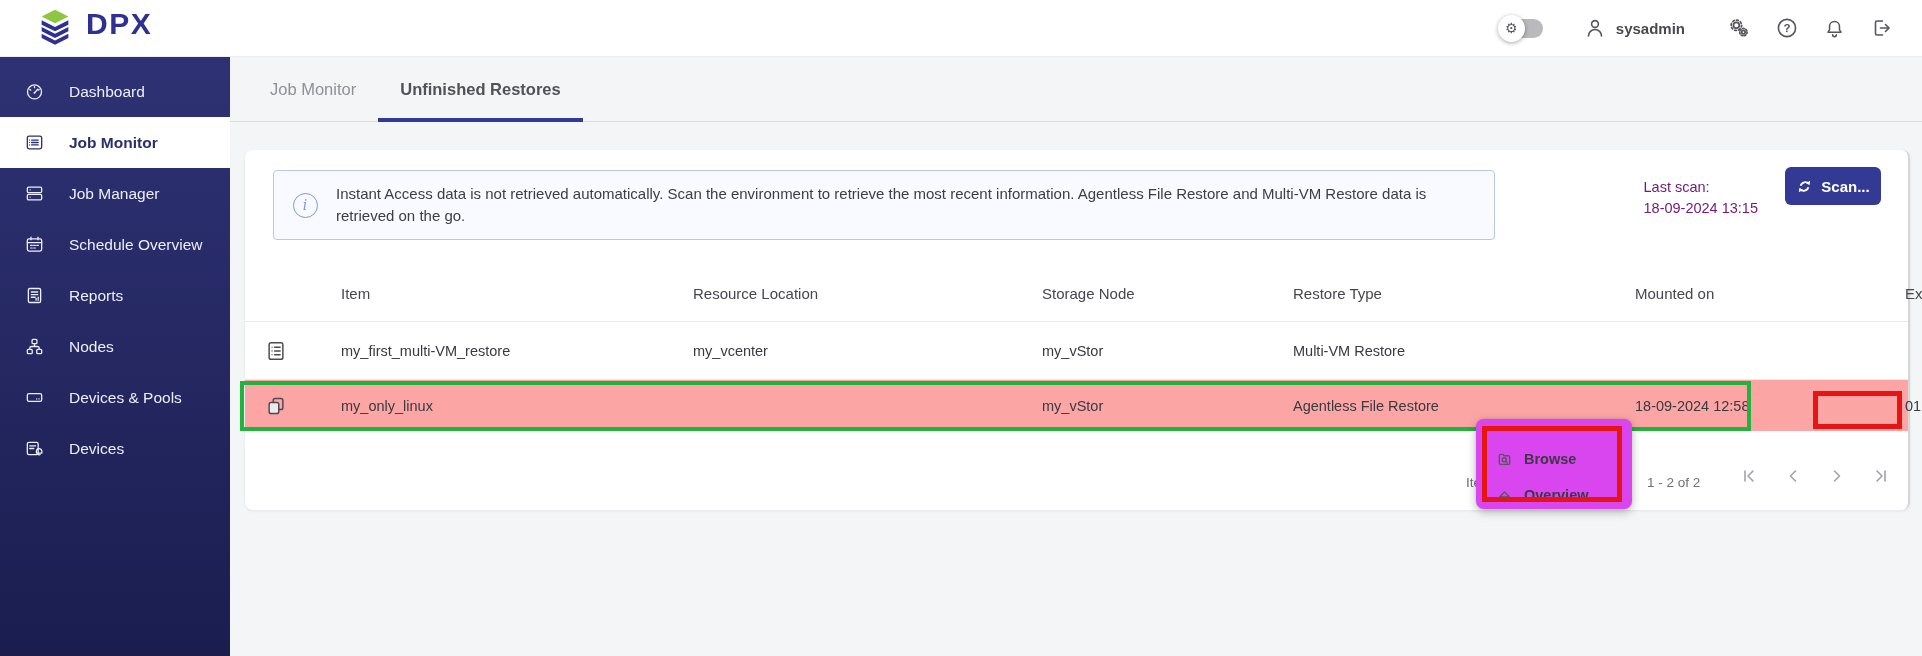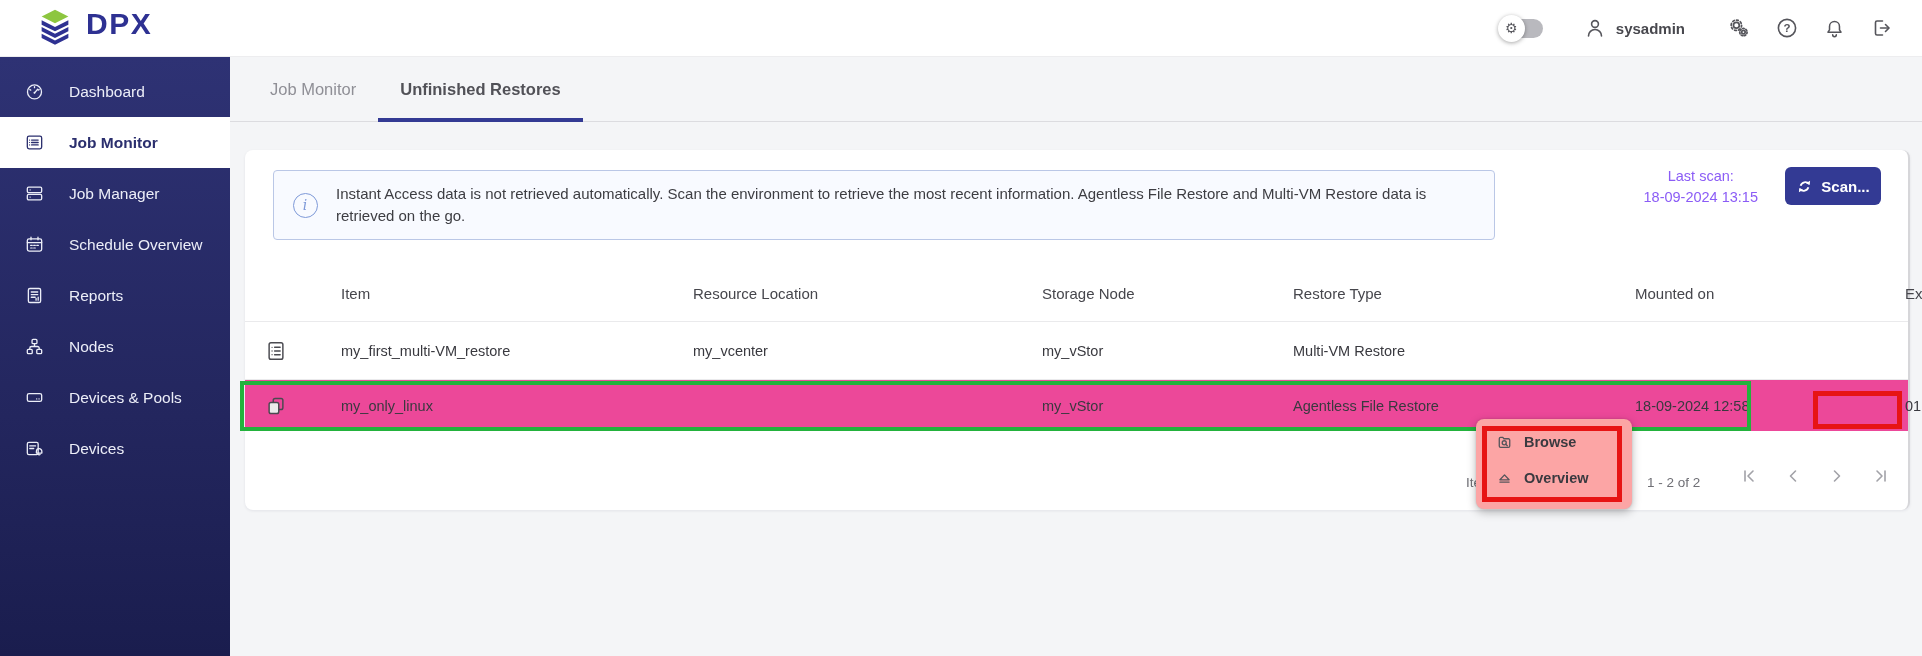--- a/index.html
+++ b/index.html
@@ -32,42 +32,42 @@
   .tab.active { color:#515157; font-weight:700; }
   .tab.active::after { content:""; position:absolute; left:0; right:0; bottom:-1px; height:4px; background:#333a94; }
 
   .card { position:absolute; left:15px; top:93px; width:1665px; height:360px; background:#fff; border-radius:8px; border-right:2px solid #d6d6d9; box-shadow:0 1px 3px rgba(30,30,60,.08); }
 
   .banner { position:absolute; left:28px; top:20px; width:1222px; height:70px; border:1px solid #bac7e6; background:#f8faff; border-radius:4px; display:flex; align-items:center; }
   .banner-ic-wrap { width:62px; display:flex; justify-content:center; flex:0 0 62px; }
   .info-circle { width:25px; height:25px; border:1.5px solid #7e99d8; border-radius:50%; color:#7e99d8; display:flex; align-items:center; justify-content:center; font-size:14px; font-family:"DejaVu Serif", serif; font-style:italic; }
   .banner-text { font-size:15px; color:#3d3d42; line-height:22px; padding-right:24px; }
 
-  .lastscan { position:absolute; right:150px; top:16px; text-align:center; color:#8b5cf6; font-size:14.5px; line-height:21px; }
+  .lastscan { position:absolute; right:150px; top:27px; text-align:left; color:#701a75; font-size:14.5px; line-height:21px; }
   .scan-btn { position:absolute; right:27px; top:17px; width:96px; height:38px; background:#333a94; color:#fff; border:none; border-radius:6px; display:flex; align-items:center; justify-content:center; gap:8px; font-size:15px; font-weight:700; cursor:pointer; font-family:inherit; }
 
   .trow { display:grid; grid-template-columns:56px 312px 309px 211px 302px 230px 145px auto; align-items:center; font-size:14.5px; color:#39393f;gap:40px; }
   .thead { position:absolute; left:0; right:0; top:115px; height:57px; border-bottom:1px solid #eaeaec; color:#46464c; font-size:15px; }
   .row1 { position:absolute; left:0; right:0; top:172px; height:58px; border-bottom:1px solid #eaeaec; }
-  .row2 { position:absolute; left:0; right:0; top:230px; height:51px; background:#ec4899; }
+  .row2 { position:absolute; left:0; right:0; top:230px; height:51px; background:#fca5a5; }
   .cell-icon { padding-left:20px; display:flex; align-items:center; color:#4a4a50; }
   .actions-cell { background:#fff; height:100%; display:flex; align-items:center; justify-content:center; gap:15px; color:#55555b; }
   .action-ic { cursor:pointer; display:flex; }
 
   .pag-label { position:absolute; left:1221px; top:325px; font-size:13.5px; color:#6f6f75; white-space:nowrap; }
   .pag-range { position:absolute; left:1402px; top:325px; font-size:13.5px; color:#6f6f75; white-space:nowrap; }
   .pager { position:absolute; left:1494px; top:316px; display:flex; gap:24px; color:#a2a2a8; }
   .pager .tb-icon + .tb-icon { margin-left:0; }
 
   
   .anno-green { position:absolute; left:-5px; top:231px; width:1511px; height:50px; border:4px solid #23b23d; z-index:3; pointer-events:none; }
   .anno-red-icons { position:absolute; left:1568px; top:241px; width:89px; height:38px; border:5px solid #e71414; z-index:3; pointer-events:none; }
 
   
-  .menu { position:absolute; left:1231px; top:269px; width:156px; height:90px; background:#fca5a5; border-radius:8px; box-shadow:0 3px 10px rgba(0,0,0,.28), 0 0 2px rgba(0,0,0,.15); z-index:6; padding-top:5px; }
+  .menu { position:absolute; left:1231px; top:269px; width:156px; height:90px; background:#d946ef; border-radius:8px; box-shadow:0 3px 10px rgba(0,0,0,.28), 0 0 2px rgba(0,0,0,.15); z-index:6; padding-top:22px; }
   .menu-anno { position:absolute; left:6px; top:7px; width:140px; height:76px; border:5px solid #e71414; pointer-events:none; }
   .menu-item { height:36px; display:flex; align-items:center; padding-left:20px; gap:11px; font-size:14.5px; font-weight:700; color:#3a3a40; cursor:pointer; }
   .menu-item svg { color:#55555b; }
 </style>
 </head>
 <body>
 
 <div class="topbar">
   <div class="logo">
     <svg width="42" height="42" viewBox="0 0 44 44">

